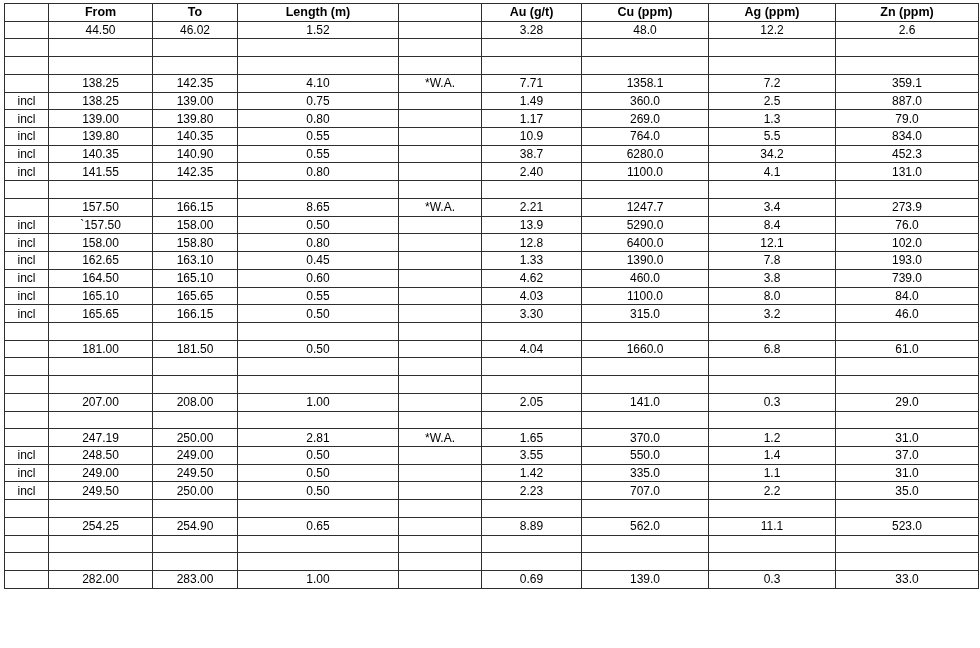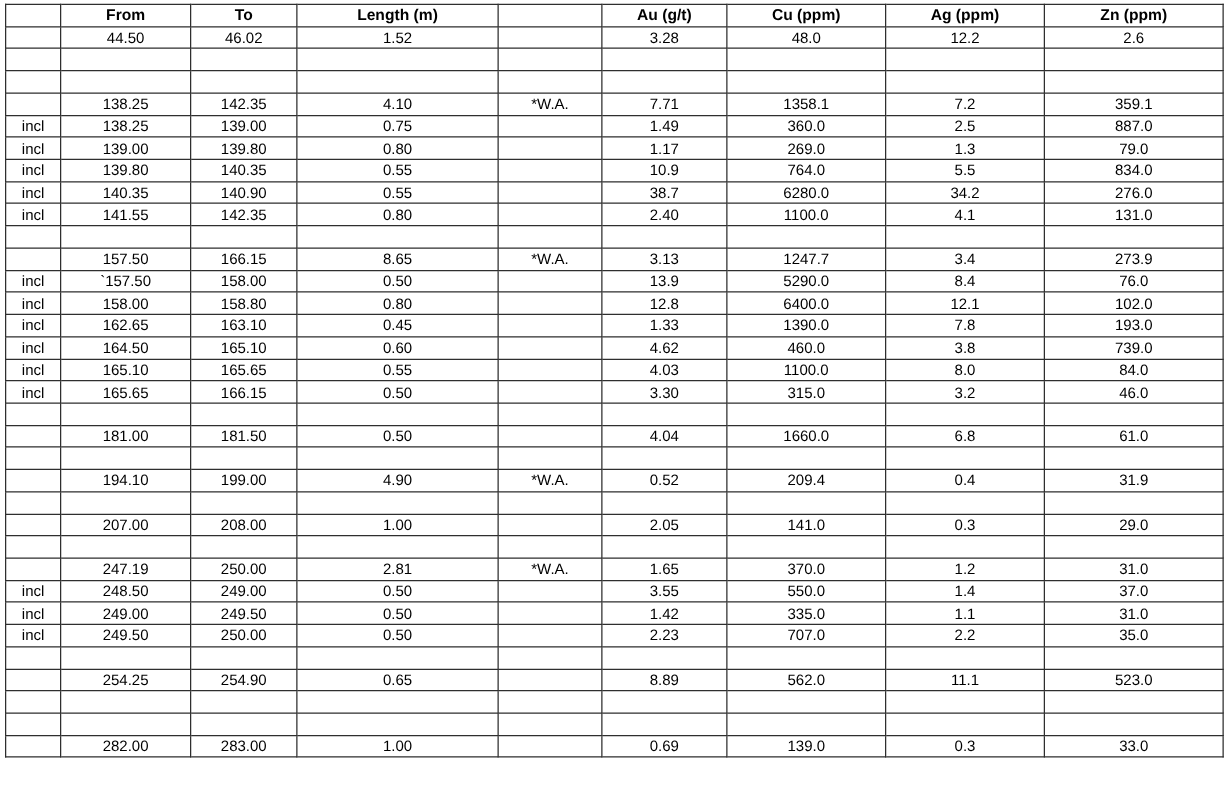--- a/index.html
+++ b/index.html
@@ -150,21 +150,21 @@
         </tr>
         <tr>
           <td>incl</td>
           <td>140.35</td>
           <td>140.90</td>
           <td>0.55</td>
           <td></td>
           <td>38.7</td>
           <td>6280.0</td>
           <td>34.2</td>
-          <td>276.0</td>
+          <td>452.3</td>
         </tr>
         <tr>
           <td>incl</td>
           <td>141.55</td>
           <td>142.35</td>
           <td>0.80</td>
           <td></td>
           <td>2.40</td>
           <td>1100.0</td>
           <td>4.1</td>
@@ -180,21 +180,21 @@
           <td></td>
           <td></td>
           <td></td>
         </tr>
         <tr>
           <td></td>
           <td>157.50</td>
           <td>166.15</td>
           <td>8.65</td>
           <td>*W.A.</td>
-          <td>3.13</td>
+          <td>2.21</td>
           <td>1247.7</td>
           <td>3.4</td>
           <td>273.9</td>
         </tr>
         <tr>
           <td>incl</td>
           <td>`157.50</td>
           <td>158.00</td>
           <td>0.50</td>
           <td></td>
@@ -283,31 +283,20 @@
         <tr>
           <td></td>
           <td></td>
           <td></td>
           <td></td>
           <td></td>
           <td></td>
           <td></td>
           <td></td>
           <td></td>
-        </tr>
-        <tr>
-          <td></td>
-          <td>194.10</td>
-          <td>199.00</td>
-          <td>4.90</td>
-          <td>*W.A.</td>
-          <td>0.52</td>
-          <td>209.4</td>
-          <td>0.4</td>
-          <td>31.9</td>
         </tr>
         <tr>
           <td></td>
           <td></td>
           <td></td>
           <td></td>
           <td></td>
           <td></td>
           <td></td>
           <td></td>

